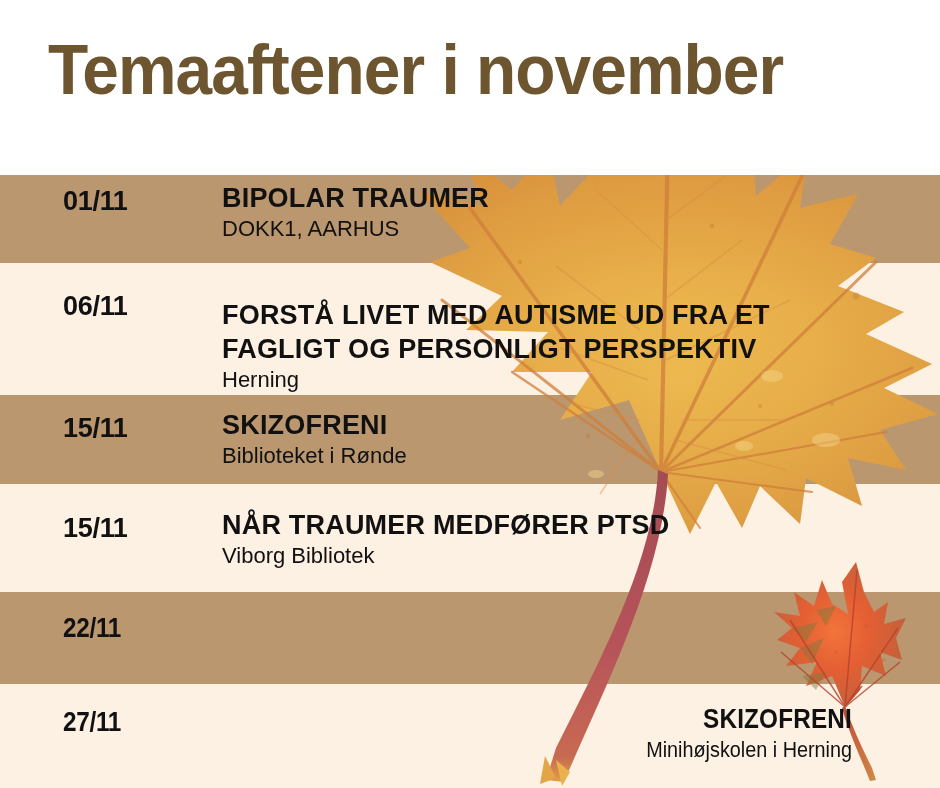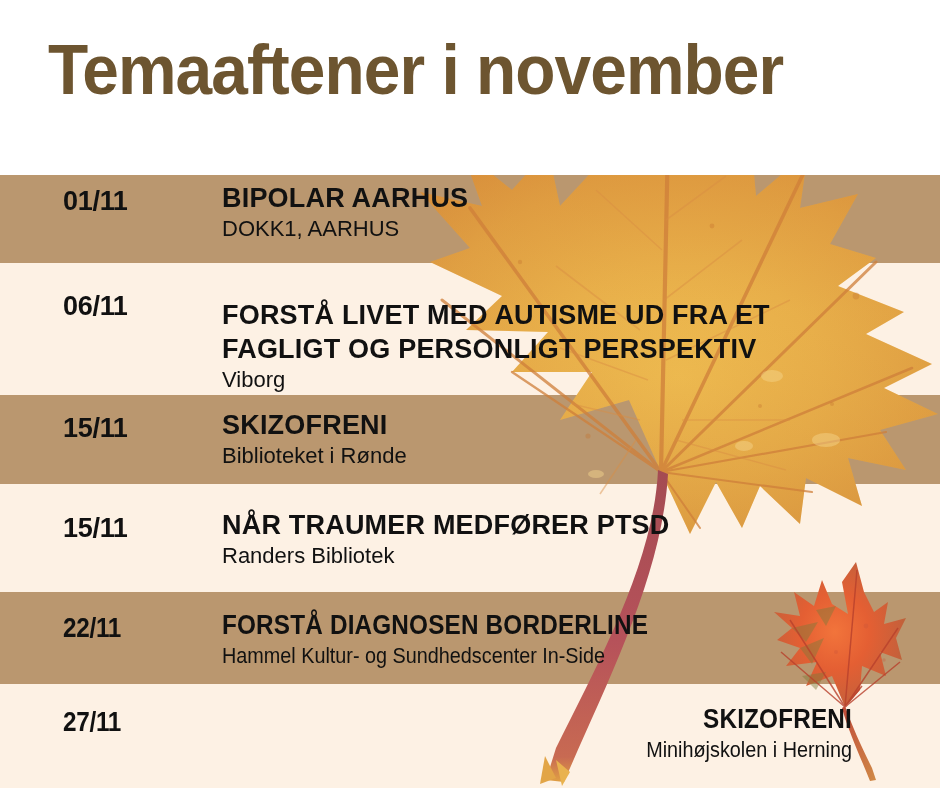--- a/index.html
+++ b/index.html
@@ -298,64 +298,60 @@
   </div>
 
   <div id="header">
     <div id="poster-title" style="color: rgb(109, 85, 48);">Temaaftener i november</div>
   </div>
 
   <div class="row" id="row-0" style="top:155px;height:108px;background:transparent;z-index:4;">
     <div class="row-text">
       <div class="date">01/11</div>
       <div class="event">
-        <div class="event-title">BIPOLAR AARHUS</div>
+        <div class="event-title">BIPOLAR TRAUMER</div>
         <div class="event-venue">DOKK1, AARHUS</div>
       </div>
     </div>
   </div>
 
   <div class="row" id="row-1" style="top:263px;height:132px;background:transparent;z-index:4;">
     <div class="row-text">
       <div class="date">06/11</div>
       <div class="event">
         <div class="event-title">FORSTÅ LIVET MED AUTISME UD FRA ET
 FAGLIGT OG PERSONLIGT PERSPEKTIV</div>
-        <div class="event-venue">Viborg</div>
+        <div class="event-venue">Herning</div>
       </div>
     </div>
   </div>
 
   <div class="row" id="row-2" style="top:395px;height:89px;background:transparent;z-index:4;">
     <div class="row-text">
       <div class="date">15/11</div>
       <div class="event">
         <div class="event-title">SKIZOFRENI</div>
         <div class="event-venue">Biblioteket i Rønde</div>
       </div>
     </div>
   </div>
 
   <div class="row" id="row-3" style="top:484px;height:108px;background:transparent;z-index:4;">
     <div class="row-text">
       <div class="date">15/11</div>
       <div class="event">
         <div class="event-title">NÅR TRAUMER MEDFØRER PTSD</div>
-        <div class="event-venue">Randers Bibliotek</div>
+        <div class="event-venue">Viborg Bibliotek</div>
       </div>
     </div>
   </div>
 
   <div class="row" id="row-4" style="top:592px;height:104px;background:transparent;z-index:4;">
     <div class="row-text">
       <div class="date">22/11</div>
-      <div class="event">
-        <div class="event-title">FORSTÅ DIAGNOSEN BORDERLINE</div>
-        <div class="event-venue">Hammel Kultur- og Sundhedscenter In-Side</div>
-      </div>
     </div>
   </div>
 
   <div class="row" id="row-5" style="top:684px;height:104px;background:transparent;z-index:4;">
     <div class="row-text">
       <div class="date">27/11</div>
       <div class="event">
         <div class="event-title">SKIZOFRENI</div>
         <div class="event-venue">Minihøjskolen i Herning</div>
       </div>

